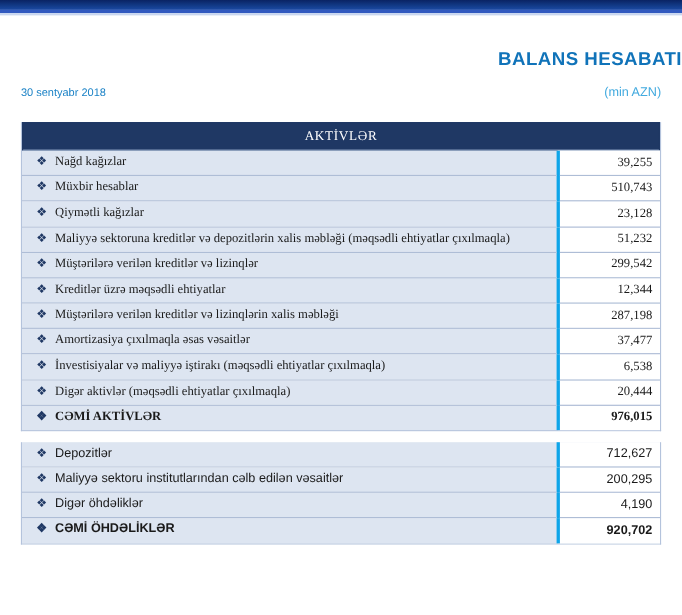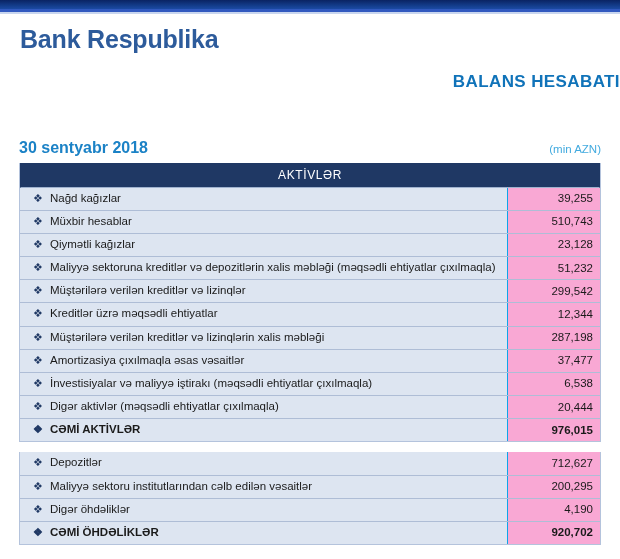--- a/index.html
+++ b/index.html
@@ -60,37 +60,36 @@
 
   
   .meta-row {
     margin-top: 14px;
     padding: 0 19px;
     display: flex;
     justify-content: space-between;
     align-items: baseline;
   }
   .meta-date {
-    font-size: 16px;
-    font-weight: bold;
+    font-size: 10px;
+    font-weight: normal;
     color: #1b82c6;
-    margin-top: 33px;
   }
   .meta-unit {
     font-size: 11.5px;
     color: #42aadf;
   }
 
   
   .section {
     margin: 0 19px;
     border: 1px solid #b4c3dc;
     border-top: none;
   }
-  .section.first { margin-top: 6px; }
+  .section.first { margin-top: 21px; font-family: Liberation Serif, serif; }
   .section.gap   { margin-top: 10px; }
 
   .sec-head {
     background: #1f3864;
     color: #ffffff;
     text-align: center;
     font-size: 12px;
     font-weight: normal;
     letter-spacing: 0.6px;
     padding: 4px 0 5px 0;
@@ -117,43 +116,42 @@
   td.label .bullet {
     position: absolute;
     left: 13px;
     top: 3px;
     color: #1f3864;
     font-size: 11px;
     line-height: 1.32;
   }
   td.value {
     width: 93px;
-    background: #f9a8d4;
+    background: #ffffff;
     font-size: 11.5px;
     color: #1a1a1a;
     text-align: right;
     padding: 3px 7px 4px 4px;
-    border-left: 1px solid #0ea5e9;
+    border-left: 3px solid #0ea5e9;
     border-bottom: 1px solid #aebdd6;
     vertical-align: middle;
   }
   tr.total td.label,
   tr.total td.value { font-weight: bold; }
   tr:last-child td.label,
   tr:last-child td.value { border-bottom: none; }
 </style>
 </head>
 <body>
 
 <div class="topbar-dark"></div>
 <div class="topbar-light"></div>
 <div class="topbar-pale"></div>
 
 <div class="logo-wrap">
-  <div class="logo-name">Bank Respublika</div>
 </div>
 
 <div class="report-title">BALANS HESABATI</div>
 
 <div class="meta-row">
   <div class="meta-date">30 sentyabr 2018</div>
   <div class="meta-unit">(min AZN)</div>
 </div>
 
 <div id="tables-root">

